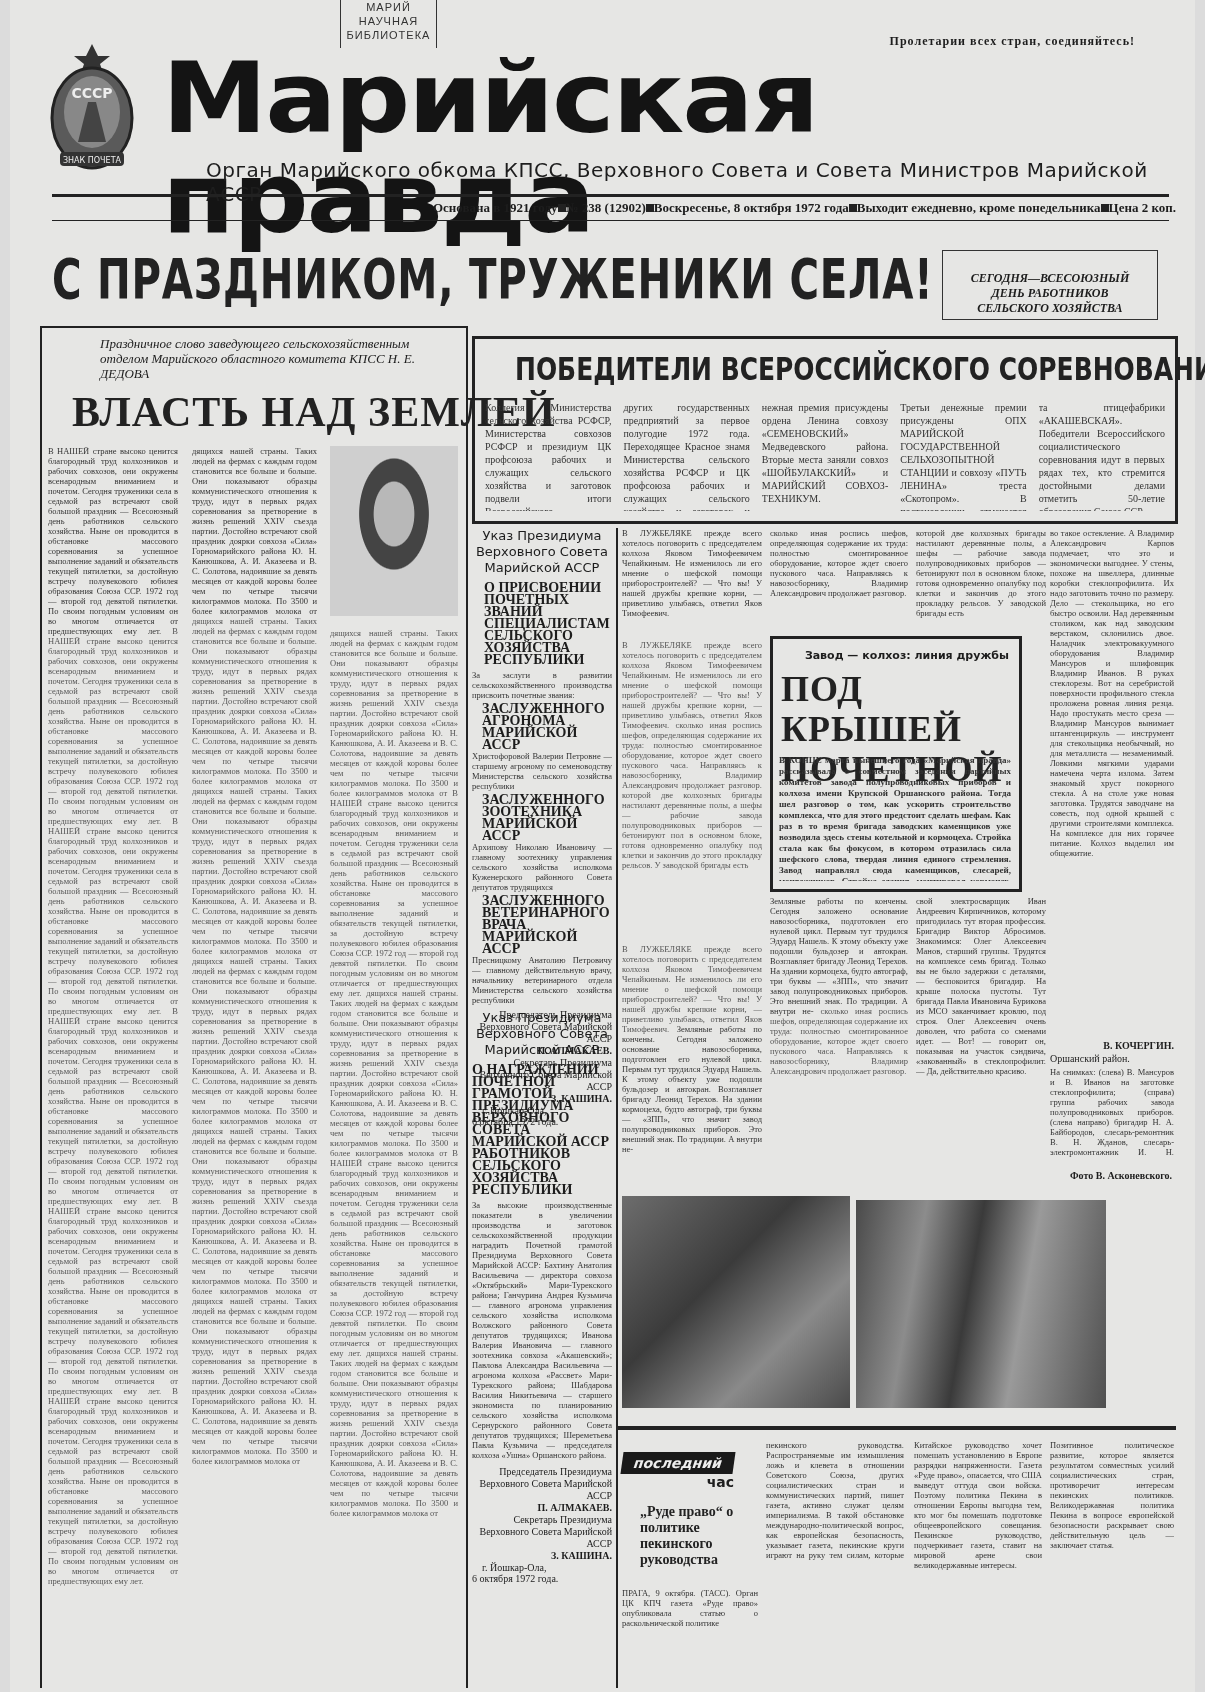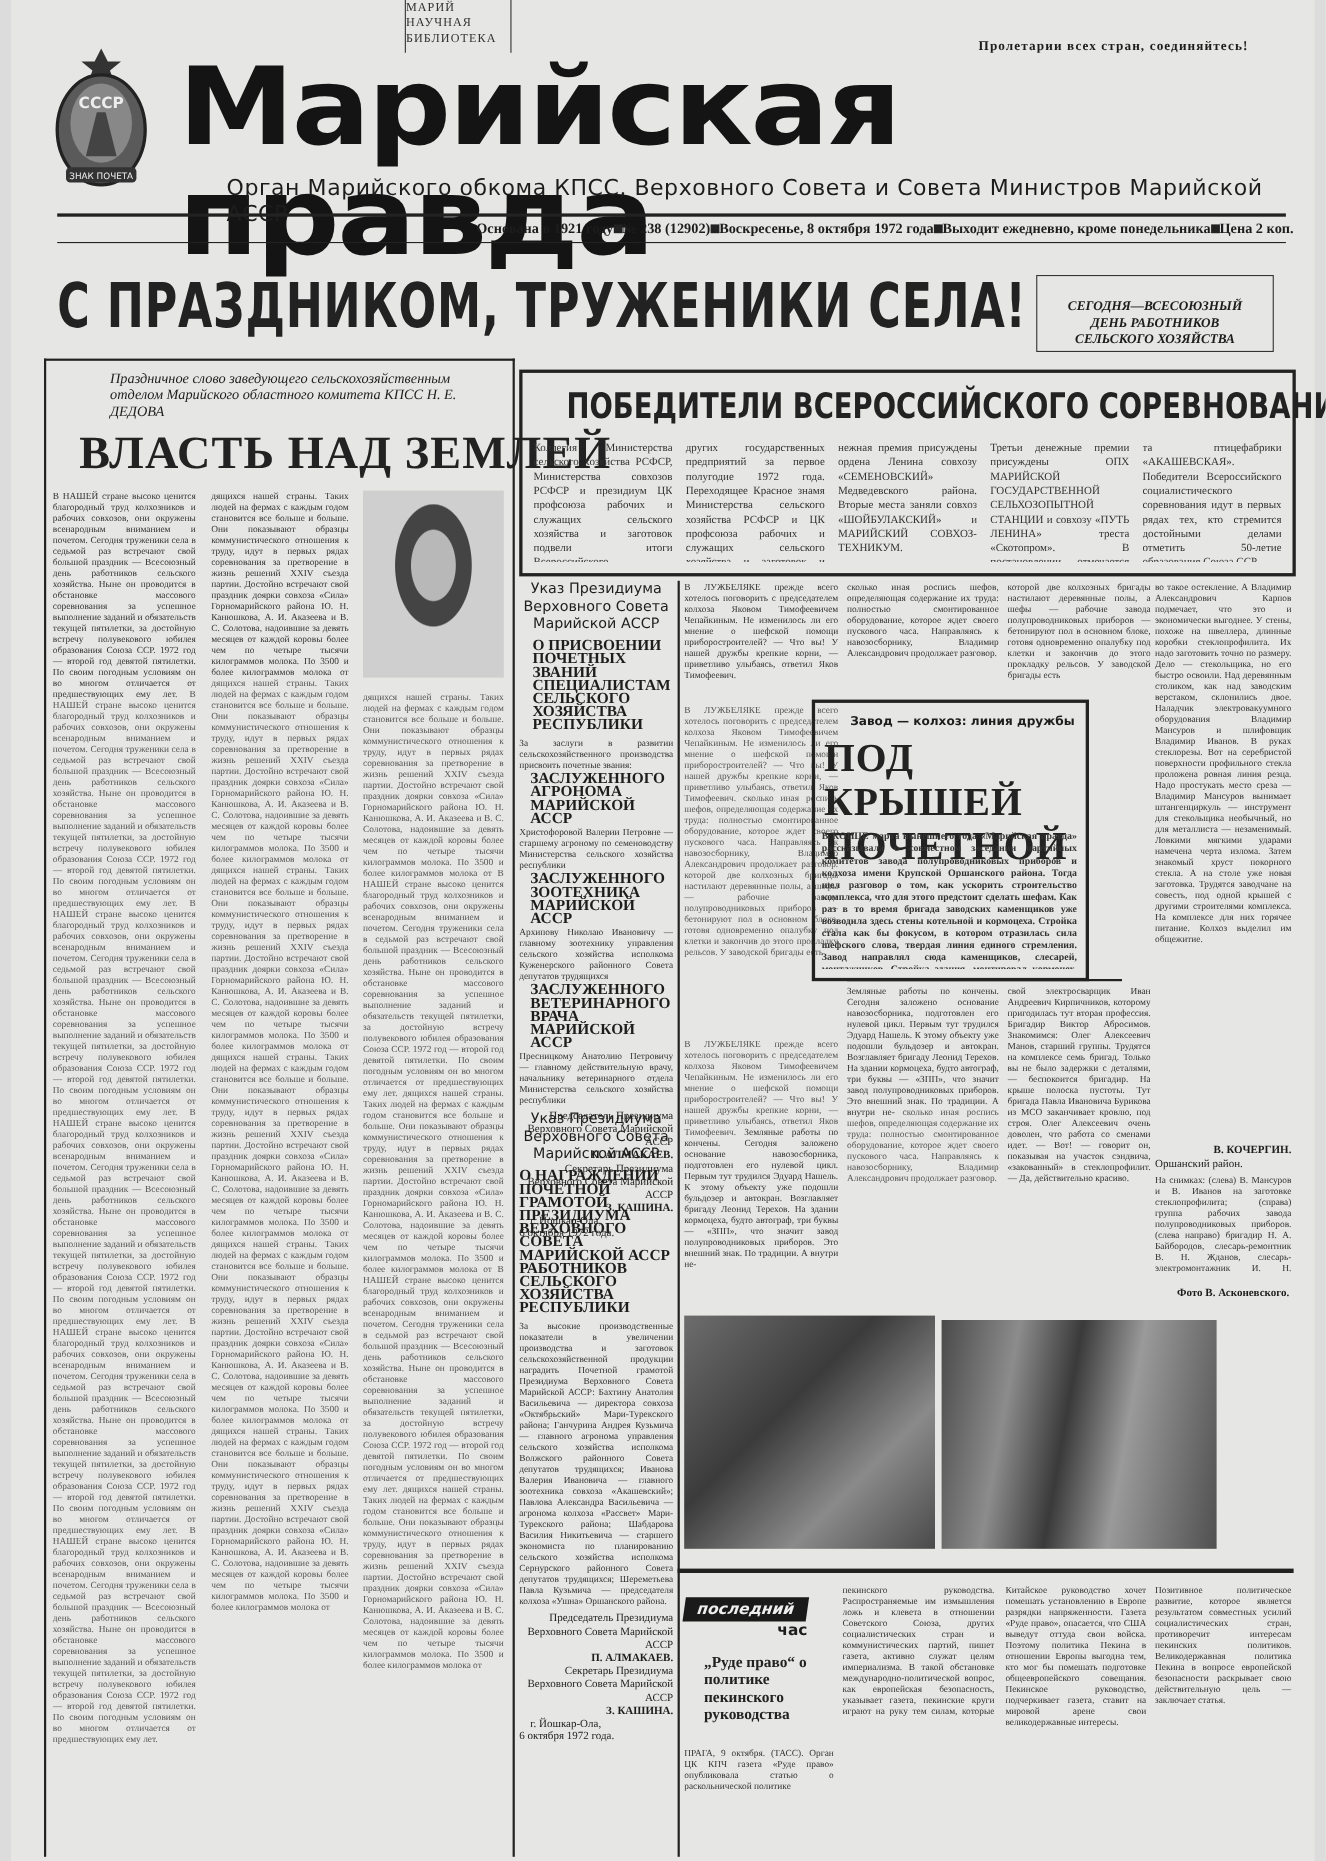--- a/index.html
+++ b/index.html
@@ -1,19 +1,19 @@
 <!DOCTYPE html>
 <html><head>
 <meta charset="utf-8">
 <style>
   html,body{margin:0;padding:0;}
   body{width:1205px;height:1692px;background:#dcdcdc;font-family:"Liberation Serif",serif;color:#1d1d1d;position:relative;overflow:hidden;}
   .page{position:absolute;left:10px;top:0;width:1185px;height:1692px;background:#e6e6e4;}
   .abs{position:absolute;}
-  .stamp{left:330px;top:0;width:95px;height:48px;border-left:1.5px solid #333;border-right:1.5px solid #333;font-family:Liberation Serif, serif;font-size:11px;line-height:14px;letter-spacing:1px;color:#333;margin-left:28px;}
+  .stamp{left:330px;top:0;width:95px;height:48px;border-left:1.5px solid #333;border-right:1.5px solid #333;font-family:Liberation Sans, sans-serif;font-size:11px;text-align:center;line-height:14px;letter-spacing:1px;color:#333;}
   .emblem{left:38px;top:42px;width:88px;height:132px;}
   .masthead{left:152px;top:48px;font-family:"DejaVu Sans",sans-serif;font-weight:bold;font-size:98px;letter-spacing:-2px;line-height:100px;color:#141414;transform:scaleX(1.08);transform-origin:left;}
   .slogan{right:60px;top:34px;font-family:"Liberation Serif",serif;font-weight:bold;font-size:12px;letter-spacing:1px;text-align:right;}
   .subtitle{left:196px;top:158px;font-family:"DejaVu Sans",sans-serif;font-size:20px;letter-spacing:.5px;}
   .rule{left:42px;width:1117px;height:2px;background:#222;}
   .infobar{left:49px;top:200px;width:1117px;display:flex;justify-content:flex-end;font-size:13px;font-weight:bold;align-items:center;}
   .sq{display:inline-block;width:8px;height:8px;background:#222;}
   .headline{left:42px;top:248px;font-family:"DejaVu Sans",sans-serif;font-weight:bold;font-size:56px;line-height:62px;letter-spacing:1px;transform:scaleX(.72);transform-origin:left;color:#222;white-space:nowrap;}
   .todaybox{left:932px;top:250px;width:214px;height:48px;border:1.5px solid #333;font-style:italic;font-weight:bold;font-size:12px;text-align:center;line-height:15px;padding-top:20px;}
   .box{border:2px solid #222;}
@@ -151,21 +151,21 @@
   <div class="abs textcol" style="left:612px;top:528px;width:140px;height:110px;">В ЛУЖБЕЛЯКЕ прежде всего хотелось поговорить с председателем колхоза Яковом Тимофеевичем Чепайкиным. Не изменилось ли его мнение о шефской помощи приборостроителей? — Что вы! У нашей дружбы крепкие корни, — приветливо улыбаясь, ответил Яков Тимофеевич.</div>
   <div class="abs textcol" style="left:760px;top:528px;width:138px;height:110px;">сколько иная роспись шефов, определяющая содержание их труда: полностью смонтированное оборудование, которое ждет своего пускового часа. Направляясь к навозосборнику, Владимир Александрович продолжает разговор.</div>
   <div class="abs textcol" style="left:906px;top:528px;width:130px;height:110px;">которой две колхозных бригады настилают деревянные полы, а шефы — рабочие завода полупроводниковых приборов — бетонируют пол в основном блоке, готовя одновременно опалубку под клетки и закончив до этого прокладку рельсов. У заводской бригады есть</div>
 
   <div class="abs textcol" style="left:612px;top:640px;width:140px;height:300px;">
     <span class="filler">В ЛУЖБЕЛЯКЕ прежде всего хотелось поговорить с председателем колхоза Яковом Тимофеевичем Чепайкиным. Не изменилось ли его мнение о шефской помощи приборостроителей? — Что вы! У нашей дружбы крепкие корни, — приветливо улыбаясь, ответил Яков Тимофеевич.</span>
     <span class="filler">сколько иная роспись шефов, определяющая содержание их труда: полностью смонтированное оборудование, которое ждет своего пускового часа. Направляясь к навозосборнику, Владимир Александрович продолжает разговор.</span>
     <span class="filler">которой две колхозных бригады настилают деревянные полы, а шефы — рабочие завода полупроводниковых приборов — бетонируют пол в основном блоке, готовя одновременно опалубку под клетки и закончив до этого прокладку рельсов. У заводской бригады есть</span>
   </div>
 
-  <div class="abs box" style="left:728px;top:636px;width:246px;height:250px;border-width:3px;">
+  <div class="abs box" style="left:760px;top:636px;width:246px;height:250px;border-width:3px;">
     <div class="abs" style="right:10px;top:10px;font-family:'DejaVu Sans',sans-serif;font-weight:bold;font-size:11px;">Завод — колхоз: линия дружбы</div>
     <div class="abs sectitle" style="left:8px;top:30px;width:236px;font-family:'Liberation Serif',serif;font-size:36px;line-height:40px;letter-spacing:1px;">ПОД КРЫШЕЙ ПОЧЕТНОЙ</div>
     <div class="abs textcol" style="left:6px;top:116px;width:232px;height:126px;font-weight:bold;font-size:9px;line-height:11px;">В КОНЦЕ марта нынешнего года «Марийская правда» рассказывала о совместном заседании партийных комитетов завода полупроводниковых приборов и колхоза имени Крупской Оршанского района. Тогда шел разговор о том, как ускорить строительство комплекса, что для этого предстоит сделать шефам. Как раз в то время бригада заводских каменщиков уже возводила здесь стены котельной и кормоцеха. Стройка стала как бы фокусом, в котором отразилась сила шефского слова, твердая линия единого стремления. Завод направлял сюда каменщиков, слесарей, монтажников. Стройка здания, монтировал кормоцех, изготовил нестандартное оборудование. Недавно наш корреспондент вновь побывал на строительстве комплекса. Ниже — его рассказ о том, как люди рука об руку трудятся под одной крышей со всеми, кто сооружает сельскую фабрику мяса.</div>
   </div>
 
   <div class="abs textcol" style="left:1040px;top:528px;width:124px;height:505px;">во такое остекление. А Владимир Александрович Карпов подмечает, что это и экономически выгоднее. У стены, похоже на швеллера, длинные коробки стеклопрофилита. Их надо заготовить точно по размеру. Дело — стекольщика, но его быстро освоили. Над деревянным столиком, как над заводским верстаком, склонились двое. Наладчик электровакуумного оборудования Владимир Мансуров и шлифовщик Владимир Иванов. В руках стеклорезы. Вот на серебристой поверхности профильного стекла проложена ровная линия резца. Надо простукать место среза — Владимир Мансуров вынимает штангенциркуль — инструмент для стекольщика необычный, но для металлиста — незаменимый. Ловкими мягкими ударами намечена черта излома. Затем знакомый хруст покорного стекла. А на столе уже новая заготовка. Трудятся заводчане на совесть, под одной крышей с другими строителями комплекса. На комплексе для них горячее питание. Колхоз выделил им общежитие.</div>
   <div class="abs" style="left:1040px;top:1040px;width:124px;font-size:10px;font-weight:bold;text-align:right;">В. КОЧЕРГИН.</div>
   <div class="abs" style="left:1040px;top:1053px;width:124px;font-size:10px;">Оршанский район.</div>
   <div class="abs textcol" style="left:1040px;top:1067px;width:124px;height:90px;">На снимках: (слева) В. Мансуров и В. Иванов на заготовке стеклопрофилита; (справа) группа рабочих завода полупроводниковых приборов. (слева направо) бригадир Н. А. Байбородов, слесарь-ремонтник В. Н. Жданов, слесарь-электромонтажник И. Н. Васильев, наладчик станков Г. А. Протасов и слесарь-ремонтник О. А. Манов.</div>
   <div class="abs" style="left:1060px;top:1170px;font-size:10px;font-weight:bold;">Фото В. Асконевского.</div>

